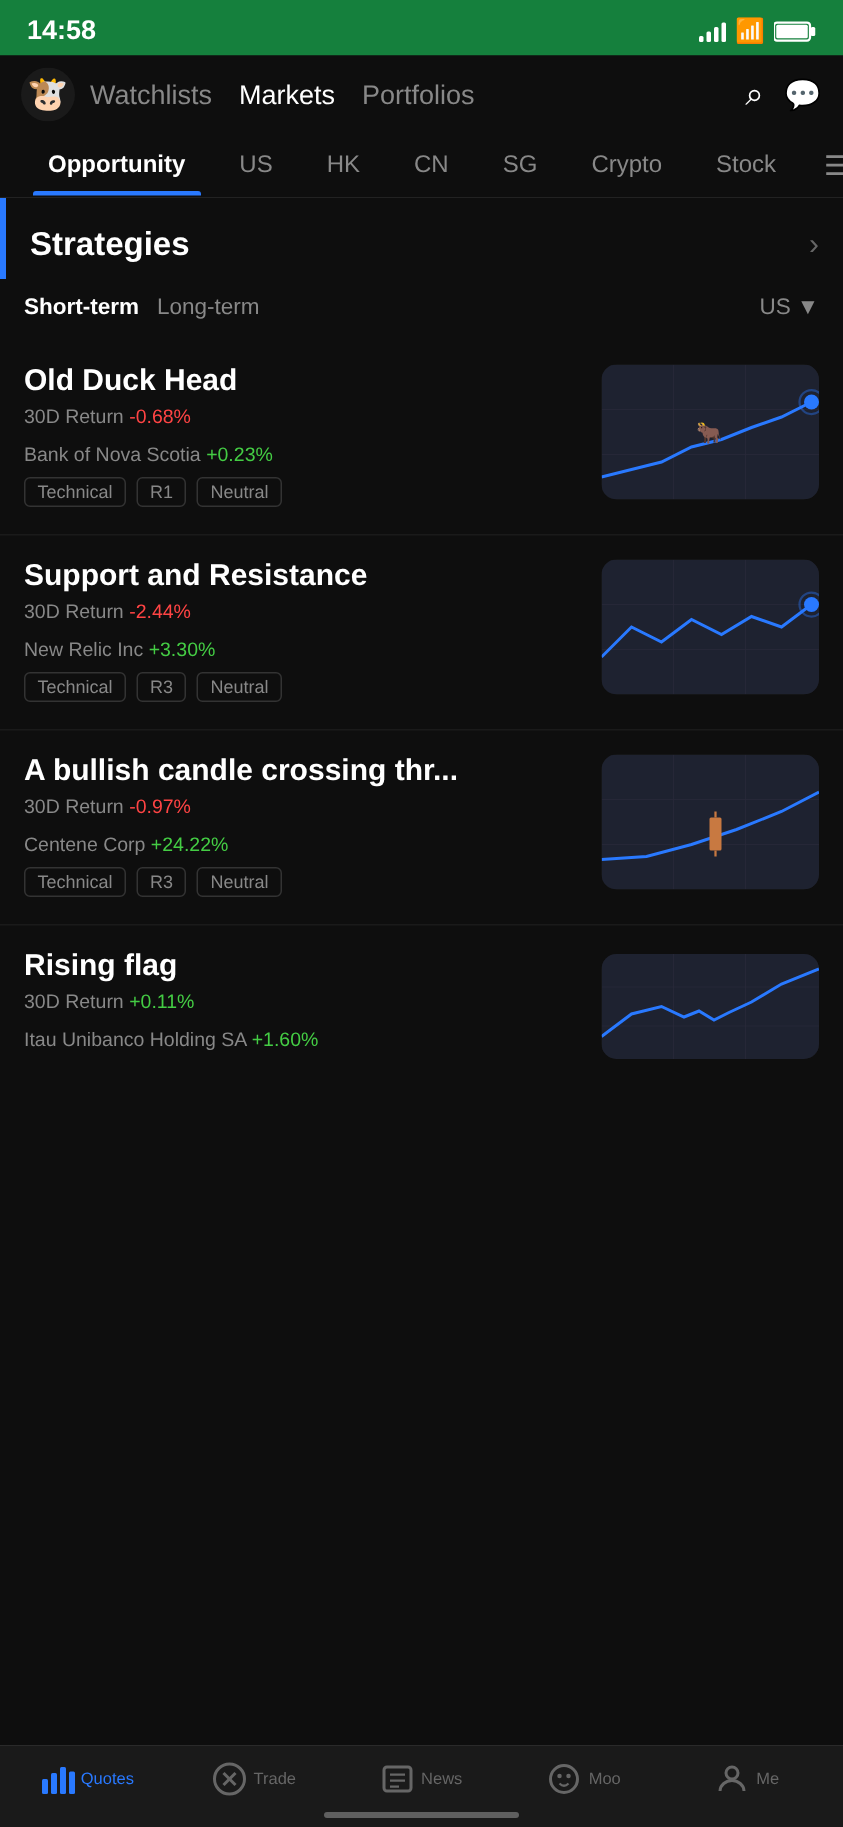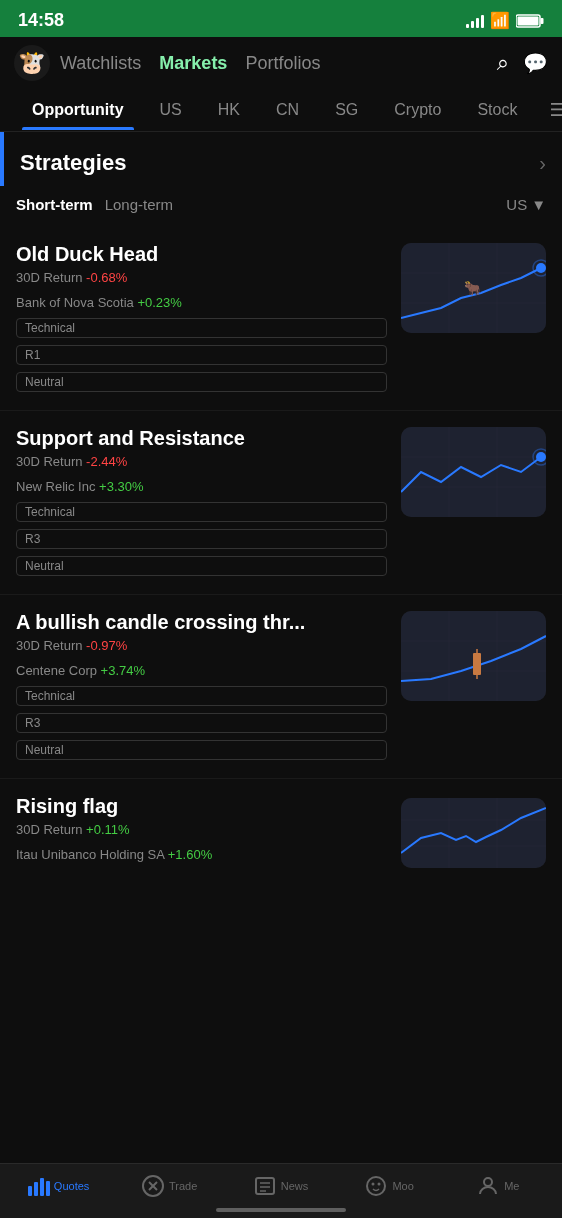--- a/index.html
+++ b/index.html
@@ -64,22 +64,22 @@
       gap: 18px;
       flex: 1;
     }
     .nav-link {
       font-size: 18px;
       color: #888;
       cursor: pointer;
       white-space: nowrap;
     }
     .nav-link.active {
-      color: #86efac;
-      font-weight: 700;
+      color: #ffffff;
+      font-weight: 400;
     }
     .nav-actions {
       display: flex;
       align-items: center;
       gap: 14px;
     }
     .nav-action-icon {
       font-size: 22px;
       color: #fff;
       cursor: pointer;
@@ -199,21 +199,20 @@
     .card-stock {
       font-size: 13px;
       color: #888;
       margin-bottom: 8px;
     }
     .card-stock .positive { color: #4c4; }
     .card-tags {
       display: flex;
       gap: 7px;
       flex-wrap: wrap;
-      flex-direction: column;
     }
     .tag {
       border: 1px solid #333;
       border-radius: 4px;
       padding: 2px 8px;
       font-size: 12px;
       color: #888;
     }
     .card-chart {
       width: 145px;
@@ -417,21 +416,21 @@
 
   <div class="strategy-card">
     <div class="card-content">
       <div class="card-title">A bullish candle crossing thr...</div>
       <div class="card-return">
         <span>30D Return</span>
         <span class="negative">-0.97%</span>
       </div>
       <div class="card-stock">
         <span>Centene Corp</span>
-        <span class="positive">+3.74%</span>
+        <span class="positive">+24.22%</span>
       </div>
       <div class="card-tags">
         <span class="tag">Technical</span>
         <span class="tag">R3</span>
         <span class="tag">Neutral</span>
       </div>
     </div>
     <div class="card-chart">
       <svg class="chart-svg" viewBox="0 0 145 90" xmlns="http://www.w3.org/2000/svg">
         <rect width="145" height="90" fill="#1e2230"></rect>

